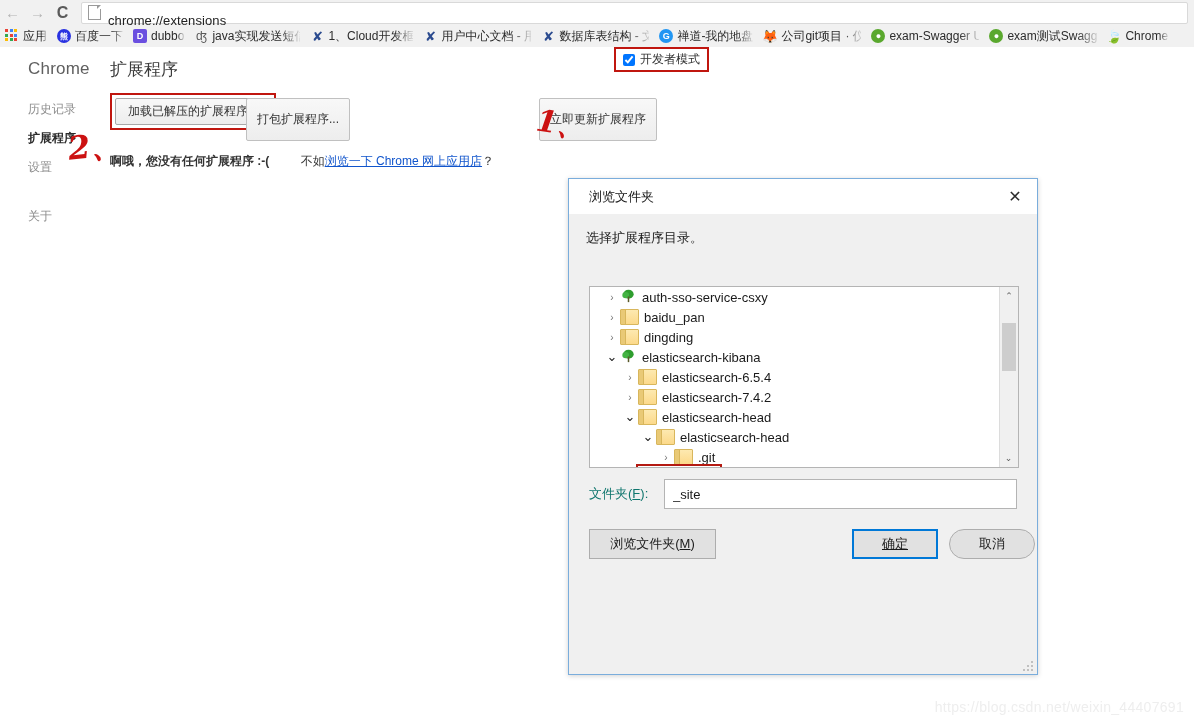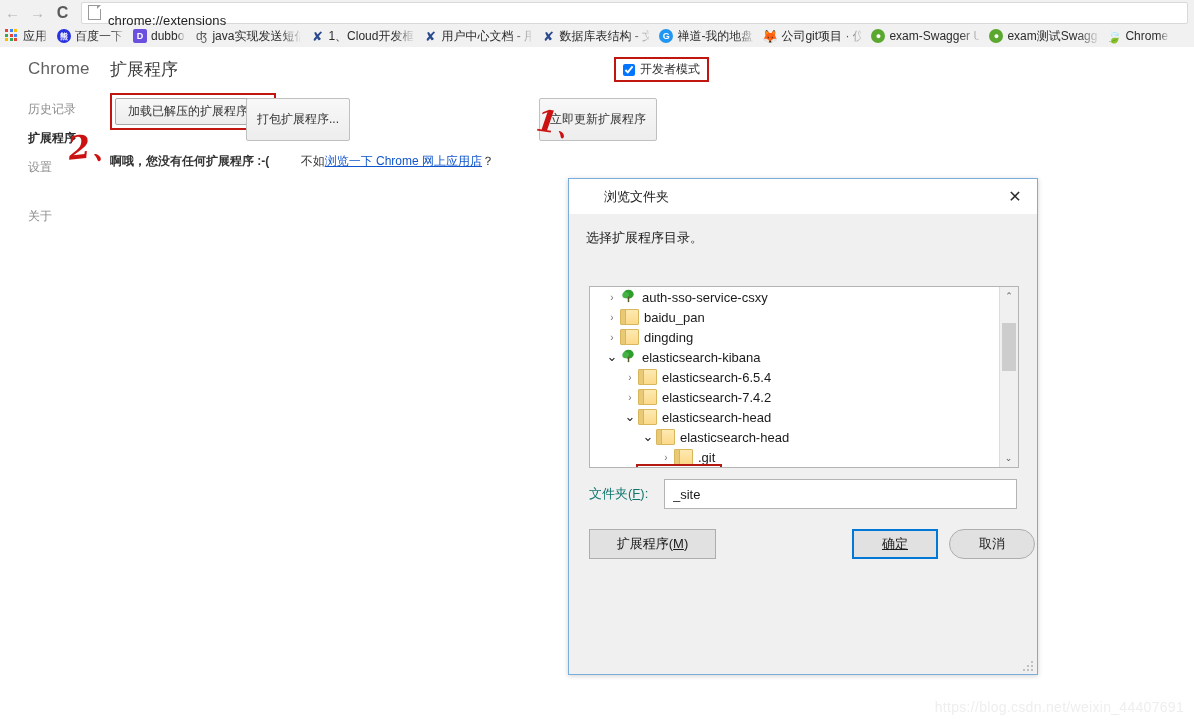--- a/index.html
+++ b/index.html
@@ -67,21 +67,21 @@
   
   #page{position:absolute;left:0;top:47px;width:1194px;height:678px;background:#fff;}
   #side-nav{position:absolute;left:16px;top:0;width:110px;}
   #brand{font-size:17px;color:#5f5f5f;padding:12px 0 0 12px;letter-spacing:.2px;}
   .nav-item{font-size:12px;color:#8d8d8d;padding:6px 0 6px 12px;white-space:nowrap;}
   .nav-item.selected{color:#2b2b2b;font-weight:bold;}
   .nav-spacer{height:20px;}
 
   #main{position:absolute;left:110px;top:0;right:0;}
   #ext-title{font-size:17px;color:#3b3b3b;padding-top:11px;}
-  #dev-row{position:absolute;right:485px;top:10px;display:flex;align-items:flex-end;}
+  #dev-row{position:absolute;right:485px;top:0;display:flex;align-items:flex-end;}
   #dev-mode-box{
     border:2px solid #c0160f;padding:2px 7px;display:flex;align-items:center;
   }
   #dev-mode-box input{margin:0 5px 0 0;width:12px;height:12px;}
   #dev-mode-box label{font-size:12px;color:#333;white-space:nowrap;}
 
   #btn-row{position:relative;margin-top:12px;height:32px;}
   .btn{
     background:linear-gradient(#f8f8f8,#ededed);
     border:1px solid #c0c0c0;border-radius:2px;
@@ -106,21 +106,21 @@
   #annot-2{left:68px;top:78px;font-size:32px;transform:rotate(-6deg);}
   #annot-3{left:628px;top:444px;font-size:38px;transform:rotate(-3deg);}
 
   
   #dialog{
     position:absolute;left:568px;top:178px;width:468px;height:495px;
     background:#f0f0f0;border:1px solid #7aaddc;
     box-shadow:0 1px 5px rgba(0,0,0,.18);
   }
   #dlg-titlebar{height:35px;background:#ffffff;display:flex;align-items:center;}
-  #dlg-title{font-size:13px;color:#1a1a1a;padding-left:35px;flex:1 1 auto;}
+  #dlg-title{font-size:13px;color:#1a1a1a;padding-left:20px;flex:1 1 auto;}
   #dlg-close{width:44px;height:34px;display:flex;align-items:center;justify-content:center;
              font-size:16px;color:#2b2b2b;}
   #dlg-prompt{font-size:13px;color:#1a1a1a;padding:15px 0 0 17px;}
 
   #tree-view{
     position:absolute;left:20px;top:107px;width:428px;height:180px;
     background:#fff;border:1px solid #b4b4b4;overflow:hidden;
   }
   #tree-scroll{position:absolute;left:0;top:0;width:408px;height:180px;overflow:hidden;}
   .tnode{height:20px;display:flex;align-items:center;font-size:13px;color:#1a1a1a;white-space:nowrap;}
@@ -382,21 +382,21 @@
       <div class="sb-arrow" style="position:absolute;bottom:0;left:0;width:17px">⌄</div>
     </div>
   </div>
 
   <div id="folder-row">
     <div id="folder-label"><span>文件夹(</span><u>F</u><span>):</span></div>
     <input id="folder-input" type="text" value="_site" style="">
   </div>
 
   <div id="dlg-buttons">
-    <button class="dlg-btn" id="new-folder-btn"><span>扩展程序(</span><u>M</u><span>)</span></button>
+    <button class="dlg-btn" id="new-folder-btn"><span>浏览文件夹(</span><u>M</u><span>)</span></button>
     <button class="dlg-btn" id="ok-btn">确定</button>
     <button class="dlg-btn" id="cancel-btn">取消</button>
   </div>
 
   <div id="resize-grip">
     <i style="left:8px;top:8px"></i>
       <i style="left:4px;top:8px"></i>
       <i style="left:8px;top:4px"></i>
       <i style="left:0px;top:8px"></i>
       <i style="left:4px;top:4px"></i>

